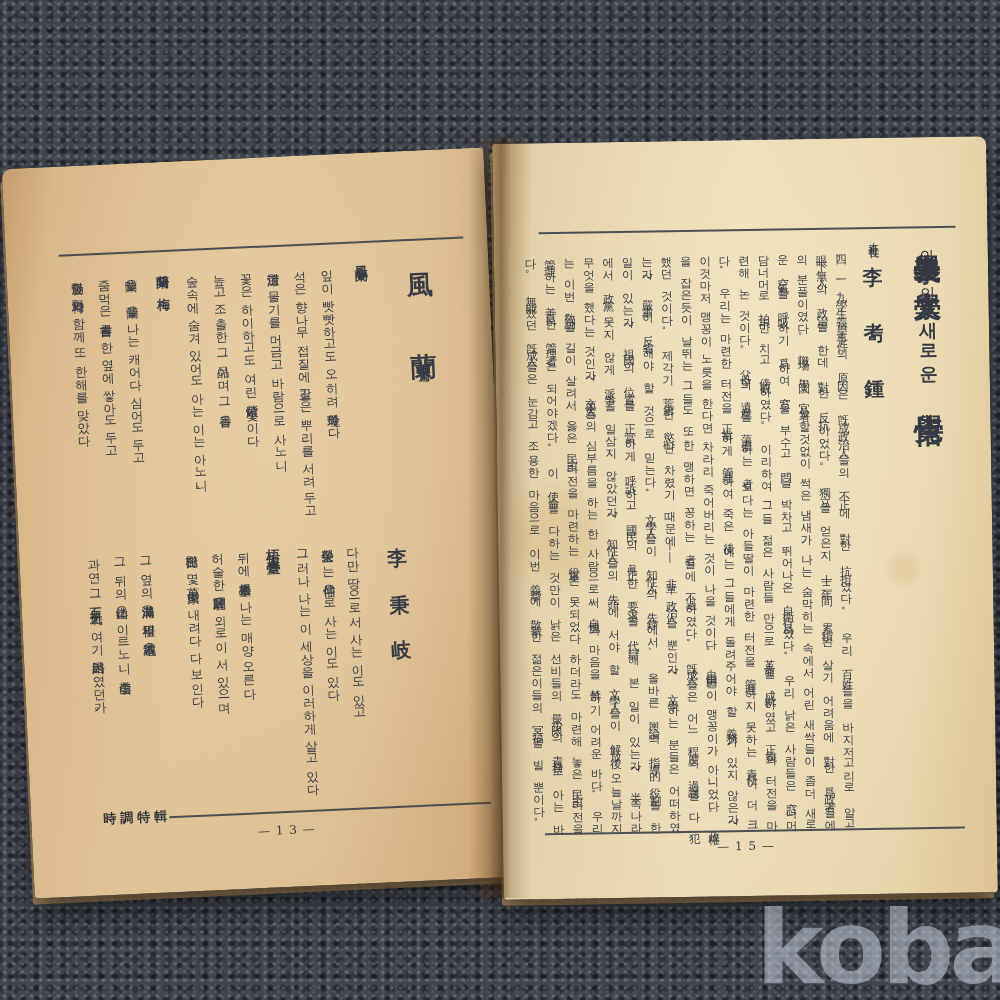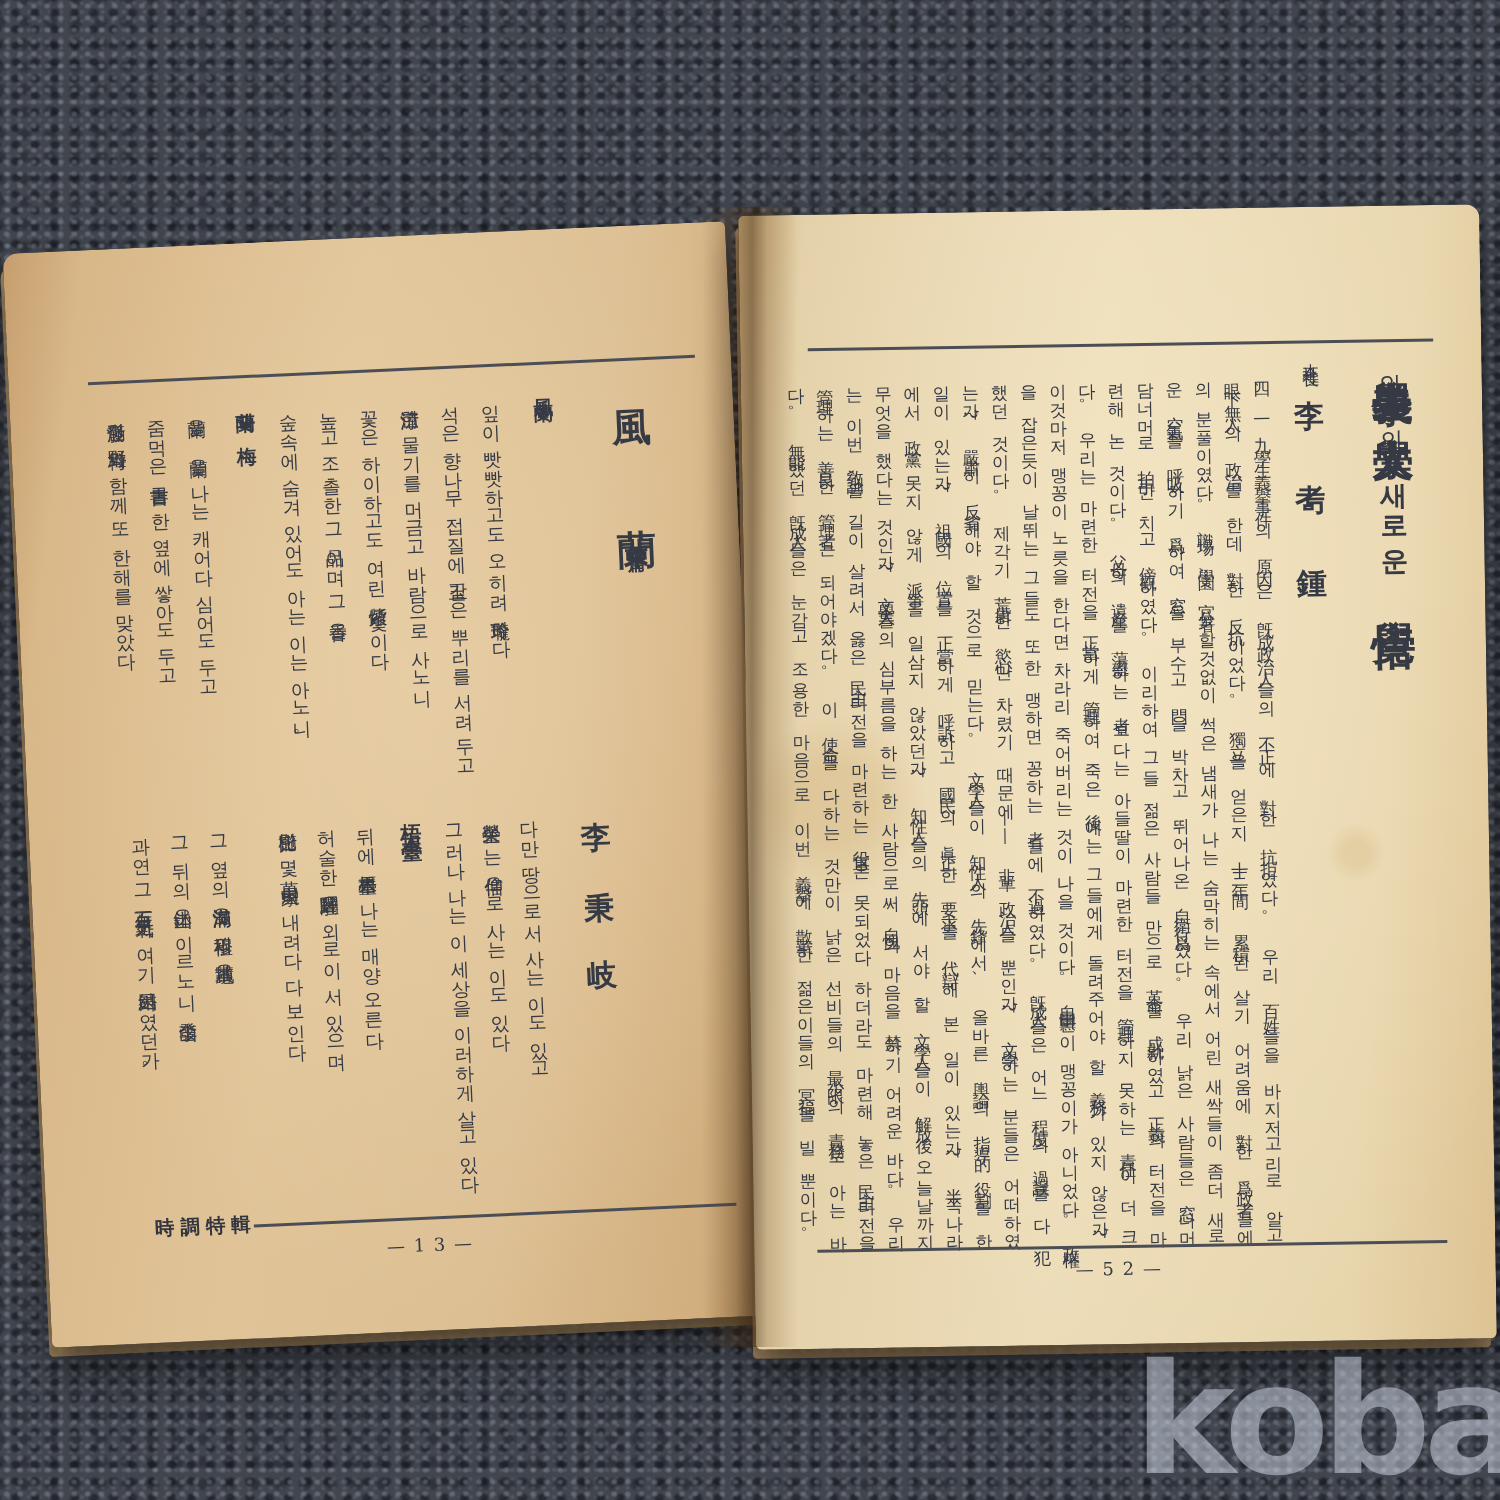--- a/index.html
+++ b/index.html
@@ -162,18 +162,18 @@
         <p>일이 있는가? 祖國의 位置를 正當하게 呼訴하고 國民의 眞正한 要求를 代辯해 본 일이 있는가? 半쪽나라</p>
         <p>에서 政黨 못지 않게 派爭을 일삼지 않았던가? 知性人들의 先頭에 서야 할 文學人들이 解放後 오늘날까지</p>
         <p>무엇을 했다는 것인가? 文學人들의 심부름을 하는 한 사람으로써 自愧의 마음을 禁하기 어려운 바다。우리</p>
         <p>는 이번 敎訓을 길이 살려서 옳은 民主터전을 마련하는 役軍은 못되었다 하더라도 마련해 놓은 民主터전을</p>
         <p>管理하는 善良한 管理者는 되어야겠다。이 使命을 다하는 것만이 낡은 선비들의 最少限의 責務로 아는 바</p>
         <p>다。無能했던 旣成人들은 눈감고 조용한 마음으로 이번 義擧에 散華한 젊은이들의 冥福을 빌 뿐이다。</p>
       </div>
   </div>
 
   <div class="rule rp-botrule"></div>
-  <div class="rp-pagenum">— 5 2 —</div>
+  <div class="rp-pagenum">— 1 5 —</div>
 </div>
 
 <div class="gutter"></div>
 
 <div class="watermark">kobay</div>
 
 </body></html>

